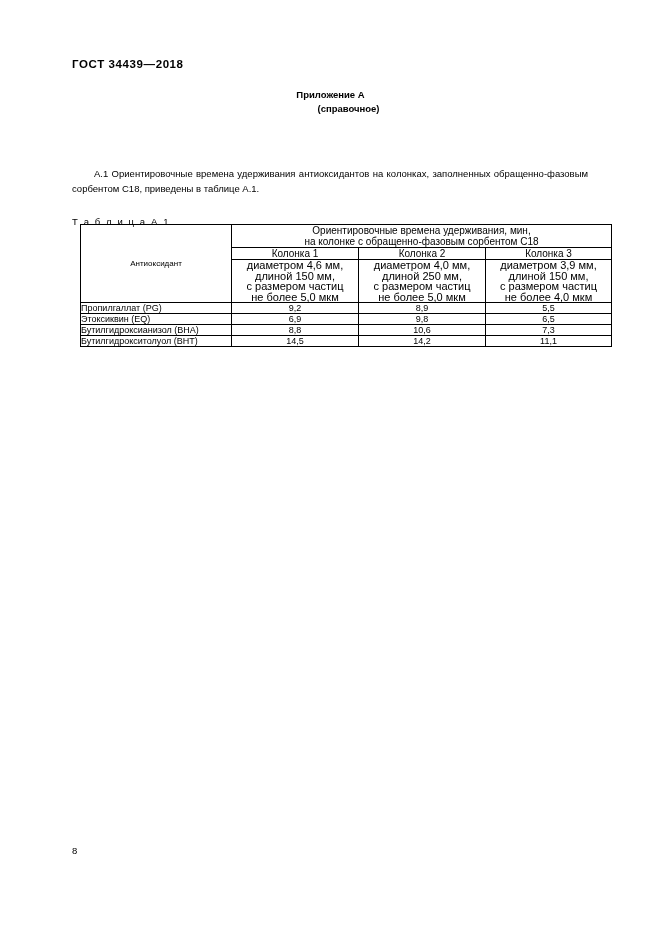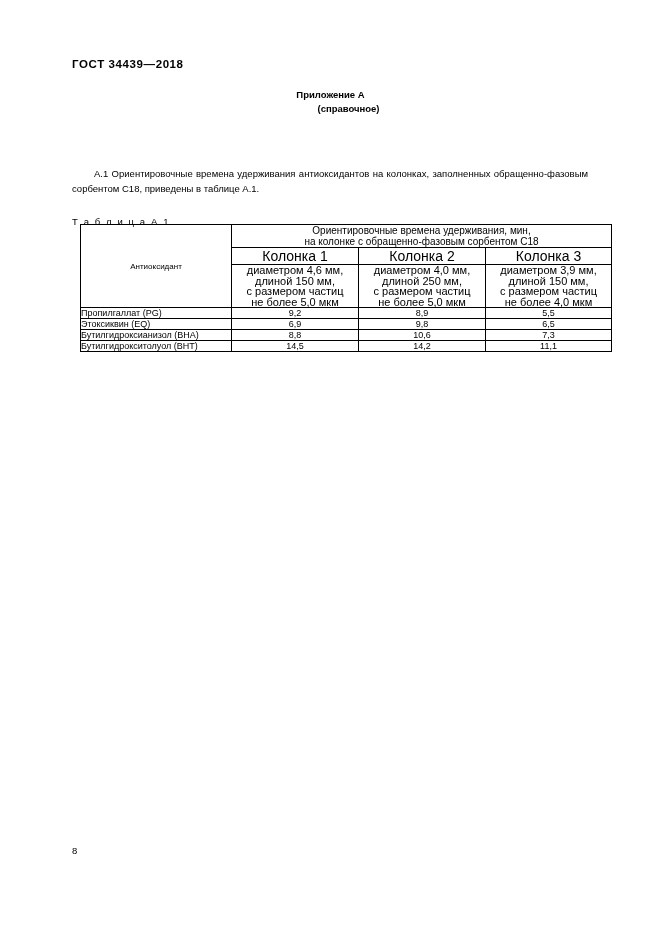--- a/index.html
+++ b/index.html
@@ -87,21 +87,21 @@
     vertical-align: middle;
   }
   .hdr-span {
     text-align: center;
     font-size: 10px;
     line-height: 11px;
     padding: 4px 4px 5px 4px;
   }
   .hdr-col {
     text-align: center;
-    font-size: 14px;
+    font-size: 10px;
     padding: 4px 2px 5px 2px;
   }
   .hdr-desc {
     text-align: center;
     font-size: 11px;
     line-height: 10.5px;
     padding: 5px 4px 6px 4px;
   }
   .hdr-antiox {
     text-align: center;

